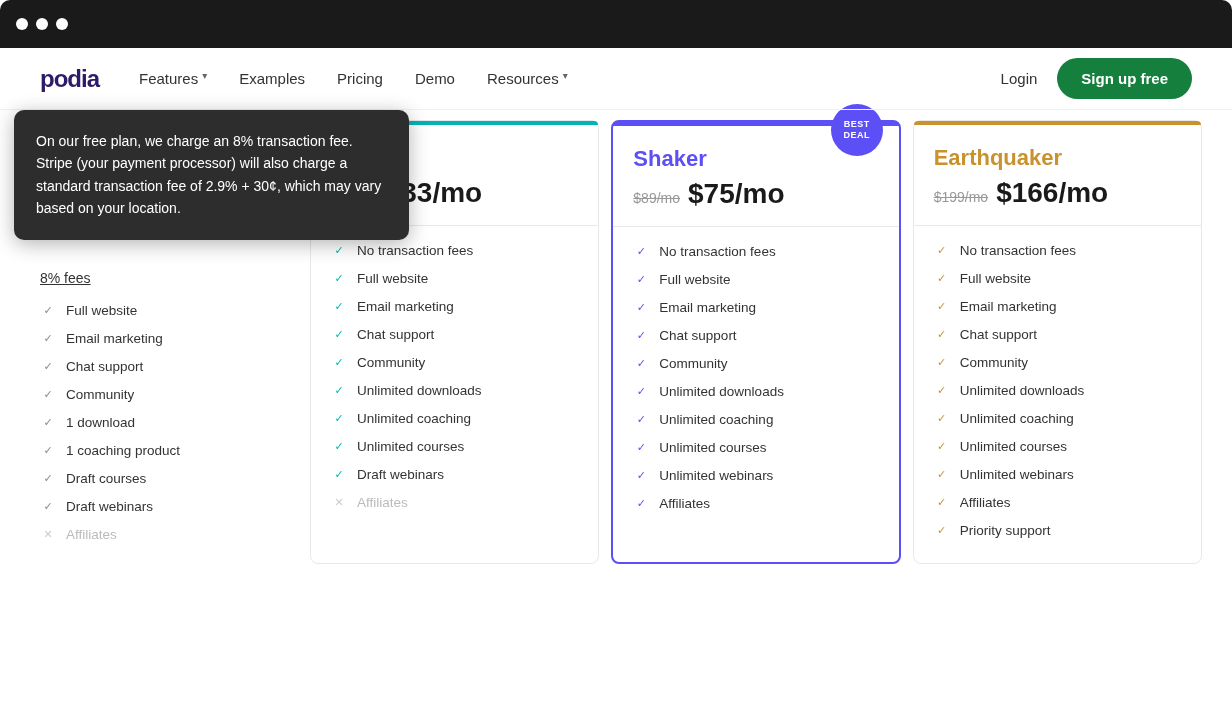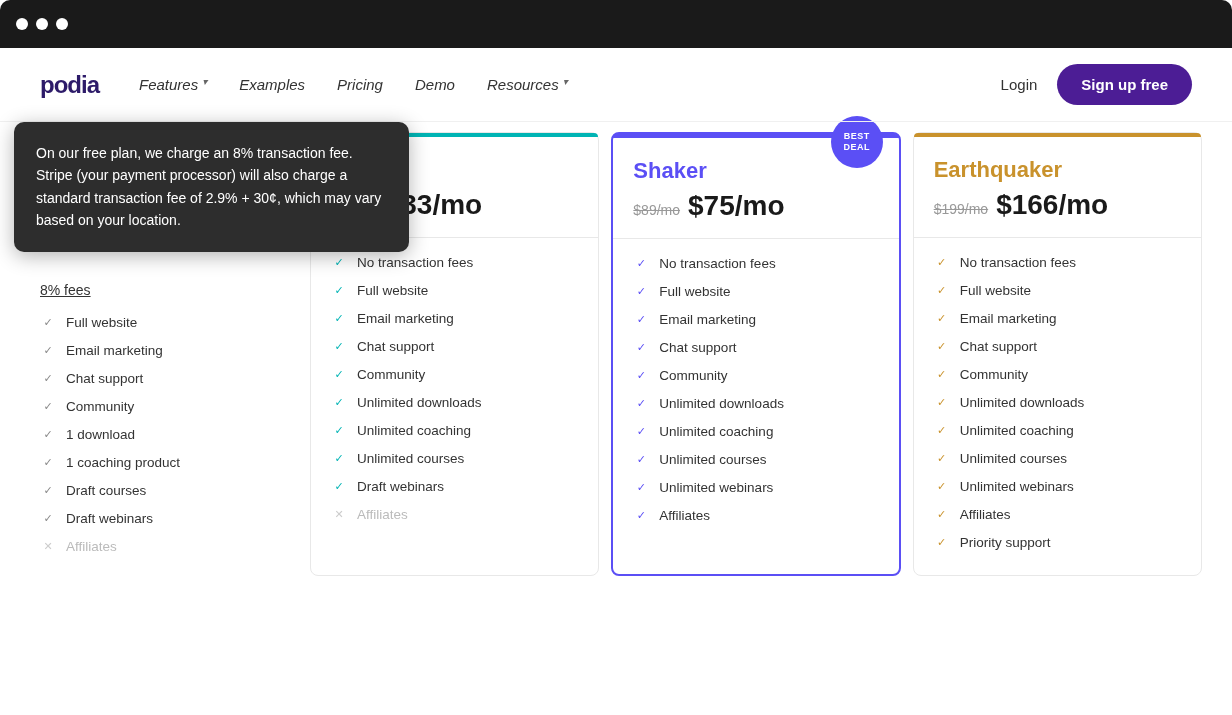--- a/index.html
+++ b/index.html
@@ -24,21 +24,21 @@
       background: #fff;
       min-height: 667px;
       position: relative;
     }
 
     
     .navbar {
       display: flex;
       align-items: center;
       padding: 0 40px;
-      height: 74px;
+      height: 62px;
       border-bottom: 1px solid #f0f0f0;
       position: relative;
       z-index: 10;
     }
     .logo {
       font-size: 24px;
       font-weight: 700;
       color: #4a3aff;
       margin-right: 40px;
       letter-spacing: -1px;
@@ -49,37 +49,36 @@
       align-items: center;
       gap: 32px;
       flex: 1;
     }
     .nav-link {
       font-size: 15px;
       color: #333;
       text-decoration: none;
       display: flex;
       gap: 4px;
-      font-style: italic;
     }
     .nav-link .chevron { font-size: 10px; color: #666; }
     .nav-actions {
       display: flex;
       align-items: center;
       gap: 20px;
     }
     .login-btn {
       font-size: 15px;
       color: #333;
       background: none;
       border: none;
       cursor: pointer;
     }
     .signup-btn {
-      background: #4c1d95;
+      background: #15803d;
       color: #fff;
       border: none;
       border-radius: 30px;
       padding: 12px 24px;
       font-size: 15px;
       font-weight: 600;
       cursor: pointer;
     }
 
     

